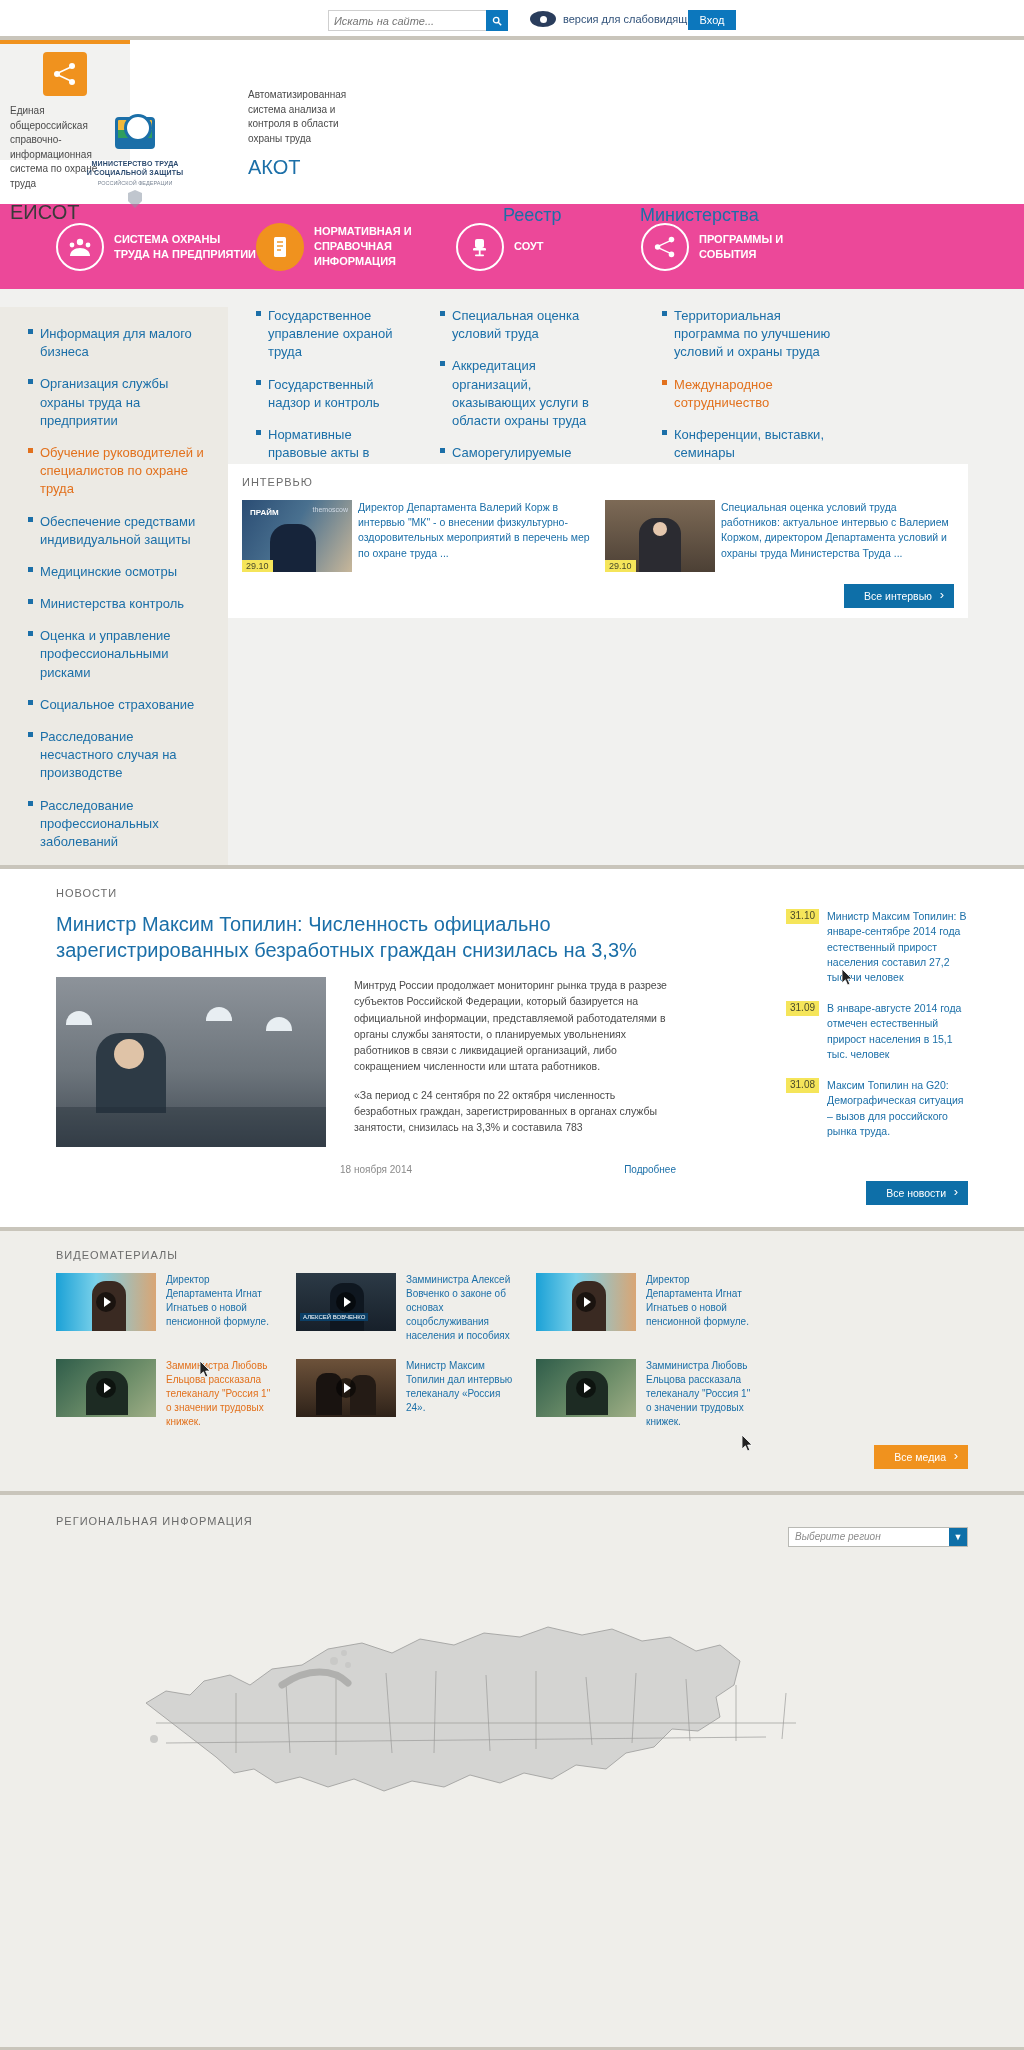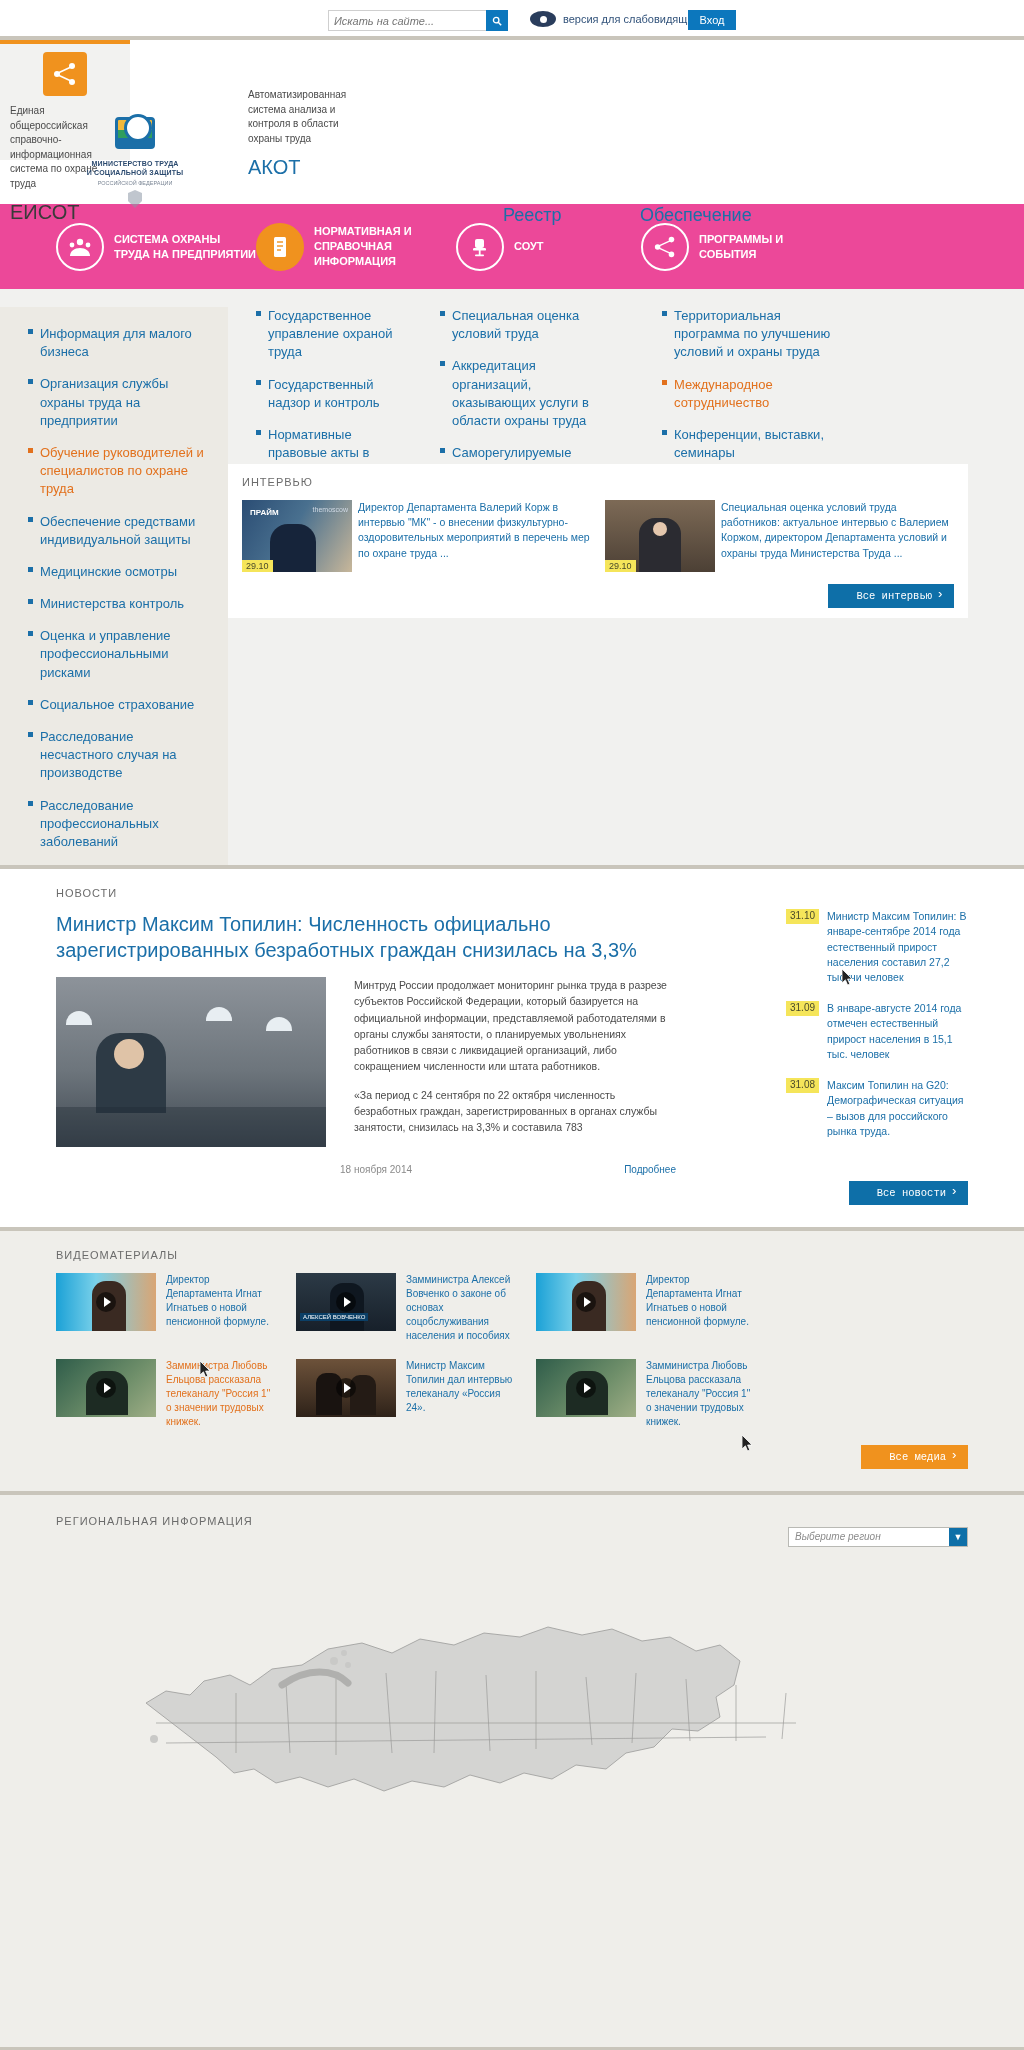--- a/index.html
+++ b/index.html
@@ -196,22 +196,22 @@
     overflow: hidden;
   }
   .iv-thumb .date {
     position: absolute; left: 0; bottom: 0;
     background: #f5e55a; color: #4a4a2a;
     font-size: 9px; padding: 1px 4px;
   }
   .iv-text { font-size: 10.5px; color: #1b6fa8; line-height: 1.45; padding-left: 6px; }
   .allbtn {
     background: #0e6fa8; color: #fff; font-size: 10.5px;
-    padding: 6px 22px 6px 28px; position: relative; border: none;
-    cursor: pointer; font-family: Liberation Mono, monospace;
+    padding: 6px 22px 6px 20px; position: relative; border: none;
+    cursor: pointer; font-family: Liberation Sans, sans-serif;
   }
   .allbtn:after {
     content: "›"; position: absolute; right: 10px; top: 3px; font-size: 13px;
   }
   .allbtn.orange { background: #f0921e; }
   .iv-allwrap { display: flex; justify-content: flex-end; margin-top: 12px; }
 
   
   .news {
     background: #ffffff; padding: 18px 0 22px 0;
@@ -351,21 +351,21 @@
         <circle cx="20" cy="21" r="3" fill="#fff"></circle>
         <line x1="6" y1="12" x2="19" y2="6" stroke="#fff" stroke-width="1.5"></line>
         <line x1="6" y1="14" x2="19" y2="20" stroke="#fff" stroke-width="1.5"></line>
       </svg>
     </div>
     <div class="nav-desc">Единая общероссийская справочно-информационная система по охране труда</div>
     <div class="nav-title">ЕИСОТ</div>
   </div>
 
   <div class="nav-link reestr">Реестр</div>
-  <div class="nav-link test">Обеспечение</div>
+  <div class="nav-link test">Министерства</div>
 </div>
 
 <div class="bluebar">
   <div class="bb-item bb-1">
     <div class="bb-circle">
       <svg width="26" height="22" viewBox="0 0 26 22">
         <circle cx="13" cy="6" r="3.2" fill="#fff"></circle>
         <circle cx="5" cy="9" r="2.4" fill="#fff"></circle>
         <circle cx="21" cy="9" r="2.4" fill="#fff"></circle>
         <path d="M3 20c0-5 4.5-8 10-8s10 3 10 8z" fill="#fff"></path>

